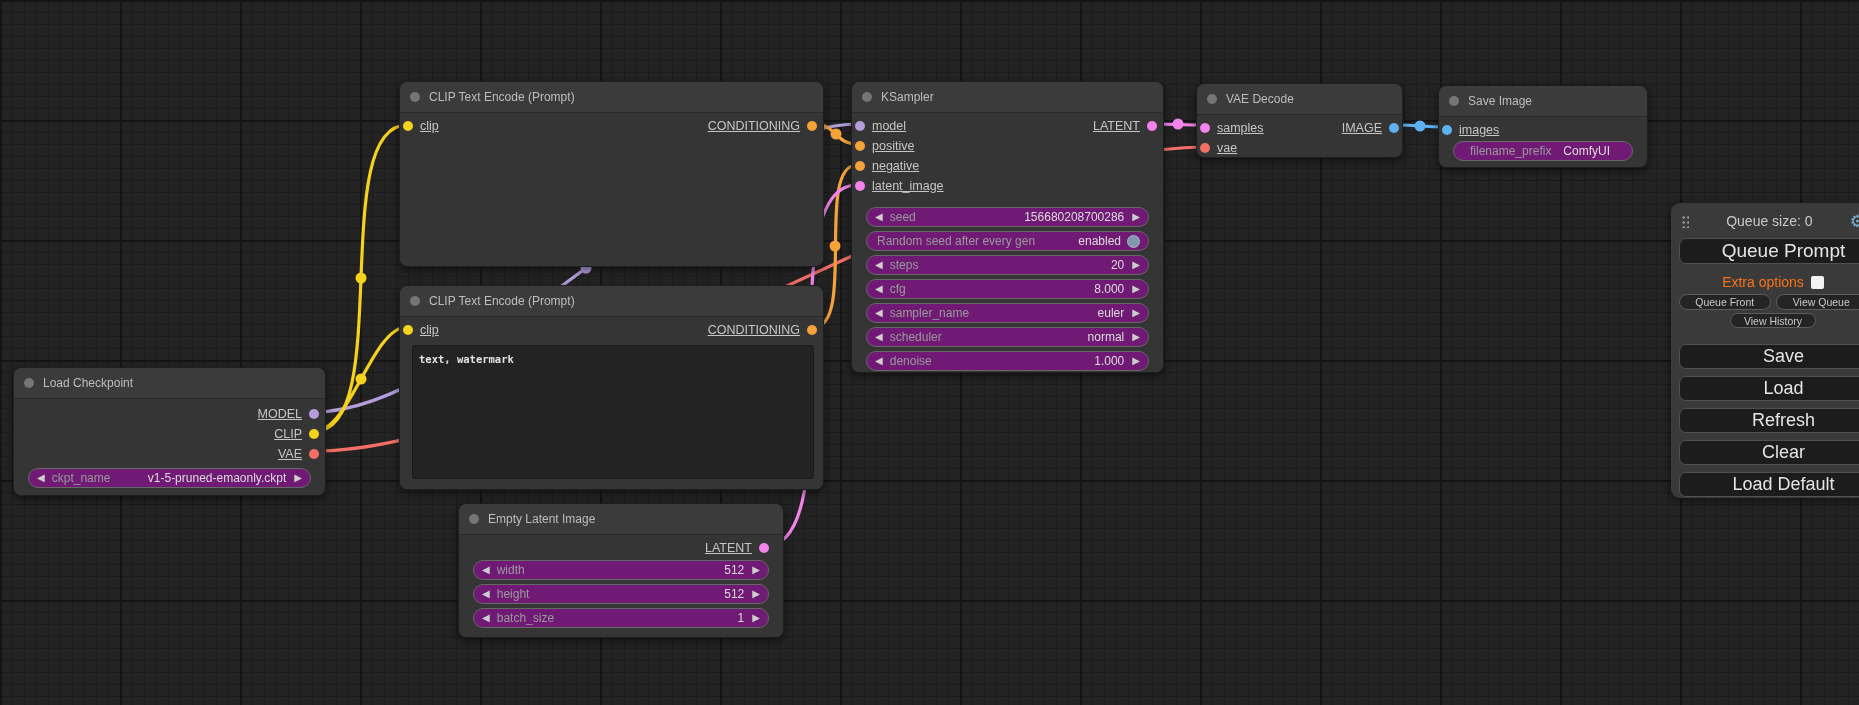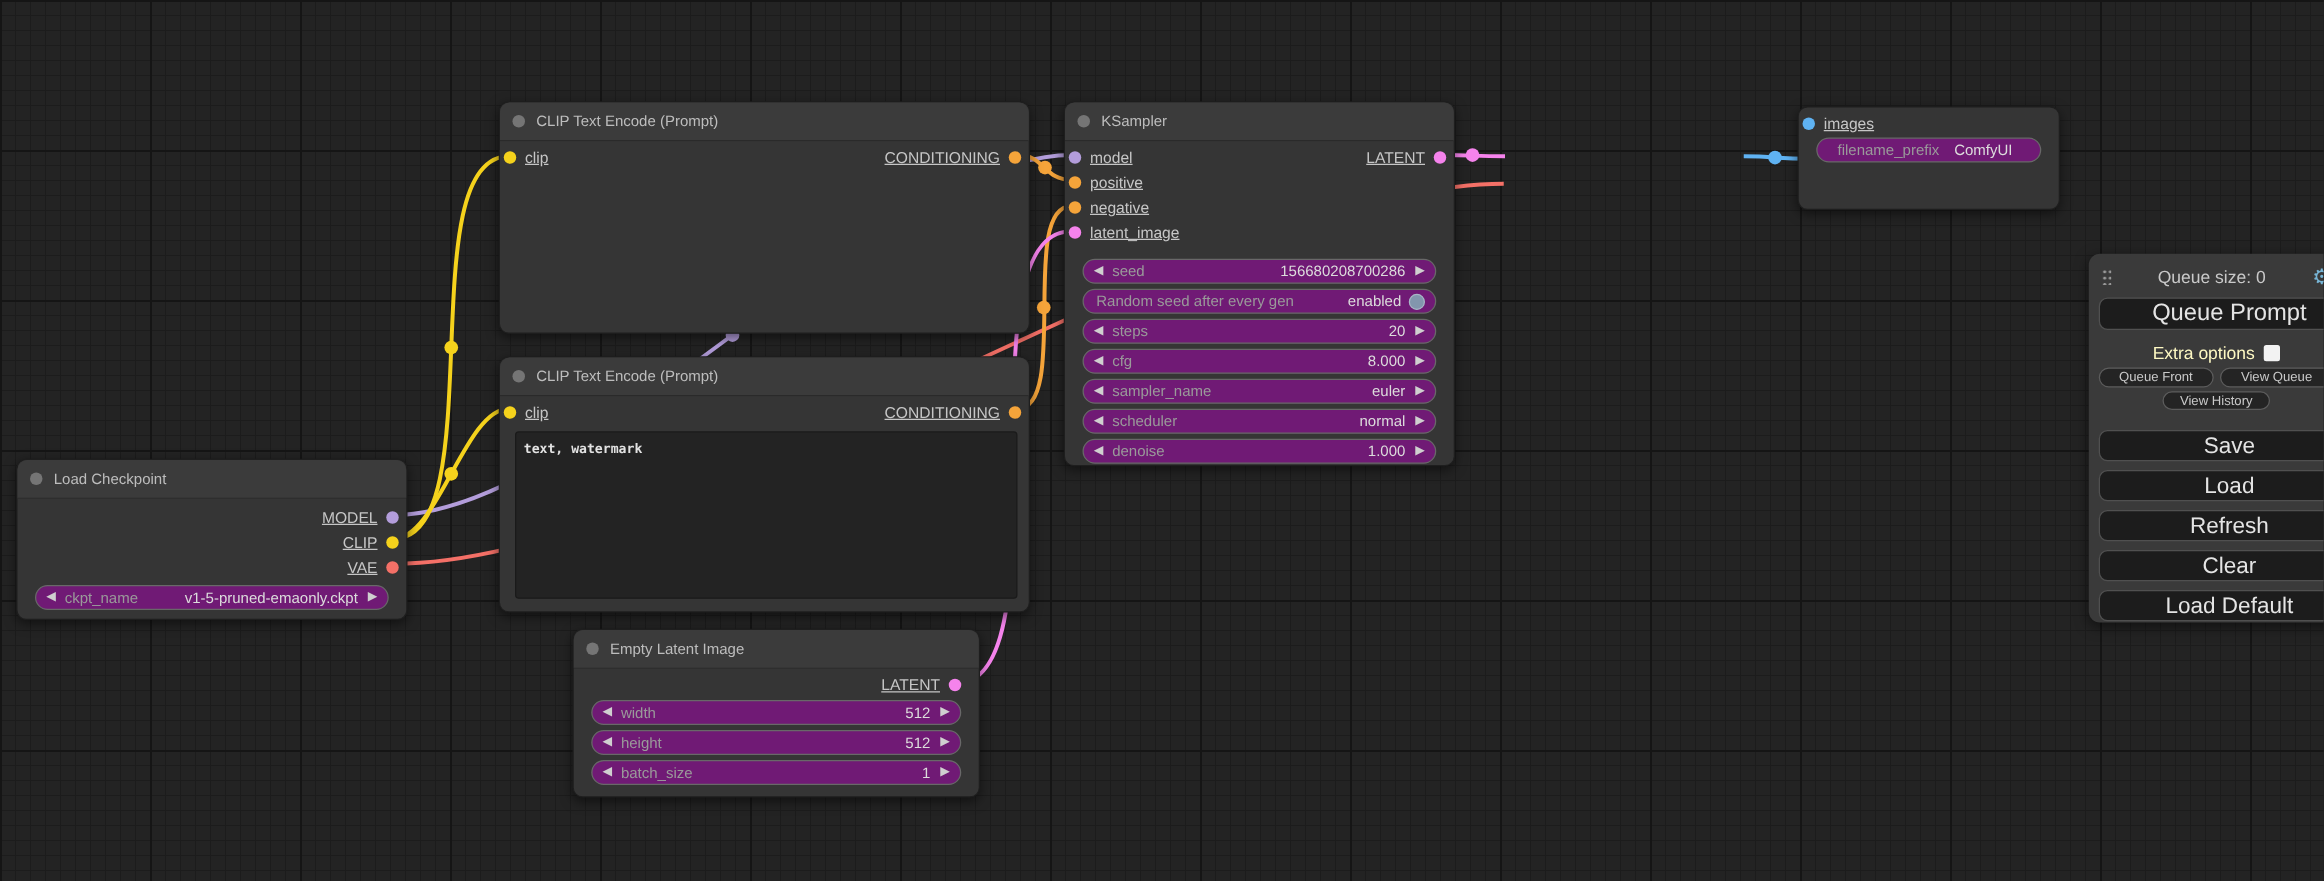--- a/index.html
+++ b/index.html
@@ -56,21 +56,21 @@
   .drag-handle{width:8px;height:14px;
     background-image:radial-gradient(circle,#999 1.1px,transparent 1.4px);
     background-size:4.5px 5px;background-position:0.5px 1px;cursor:grab;}
   .qbtn{
     display:flex;align-items:center;justify-content:center;background:#1c1c1c;border:1px solid #505050;
     border-radius:7px;color:#e4e4e4;cursor:pointer;box-sizing:border-box;padding-left:21px;
   }
   .qp{height:26px;font-size:19px;margin-top:7px;}
   .qbig{height:25px;font-size:18px;margin-top:7px;}
   .extra-row{display:flex;align-items:center;justify-content:center;gap:7px;margin-top:10px;height:16px;}
-  .extra-label{color:#fef9c3;font-size:14px;}
+  .extra-label{color:#f97316;font-size:14px;}
   .checkbox{width:13px;height:13px;background:#f2f2f2;border-radius:2px;cursor:pointer;}
   .qsmall-row{display:flex;gap:5px;margin-top:4px;}
   .qsmall{
     flex:1;height:16px;display:flex;align-items:center;justify-content:center;background:#242424;
     border:1px solid #5c5c5c;border-radius:9px;color:#c9c9c9;font-size:10.5px;cursor:pointer;box-sizing:border-box;
   }
   .qsmall-center{display:flex;justify-content:center;margin-top:3px;}
   .qsmall-center .qsmall{flex:0 0 auto;width:86px;height:15px;}
   .gap13{height:9px;}
 </style>
@@ -298,22 +298,50 @@
     </div>
     <div class="widget">
       <span class="warrow">◀</span>
       <span class="wlabel">denoise</span>
       <span class="wspacer"></span>
       <span class="wvalue">1.000</span>
       <span class="warrow">▶</span>
     </div>
   </div>
 
+  <div class="node" style="left:1196px;top:83px;width:207px;height:75px;">
+    <div class="titlebar">
+      <span class="tdot"></span>
+      <span class="ntitle">VAE Decode</span>
+    </div>
+    <div class="slots">
+      <div class="slot-row" style="padding-right:3px;">
+        <span class="slot">
+          <span class="sdot" style="background:#f583ec;"></span>
+          <span class="slabel">samples</span>
+        </span>
+        <span class="slot">
+          <span class="slabel">IMAGE</span>
+          <span class="sdot" style="background:#5fb2f2;"></span>
+        </span>
+      </div>
+      <div class="slot-row">
+        <span class="slot">
+          <span class="sdot" style="background:#f47067;"></span>
+          <span class="slabel">vae</span>
+        </span>
+      </div>
+    </div>
+  </div>
 
   <div class="node" style="left:1438px;top:85px;width:210px;height:83px;">
+    <div class="titlebar">
+      <span class="tdot"></span>
+      <span class="ntitle">Save Image</span>
+    </div>
     <div class="slots">
       <div class="slot-row">
         <span class="slot">
           <span class="sdot" style="background:#5fb2f2;"></span>
           <span class="slabel">images</span>
         </span>
       </div>
     </div>
     <div class="widget" style="margin-top:1px;">
       <span class="wlabel" style="margin-left:8px;">filename_prefix</span>

